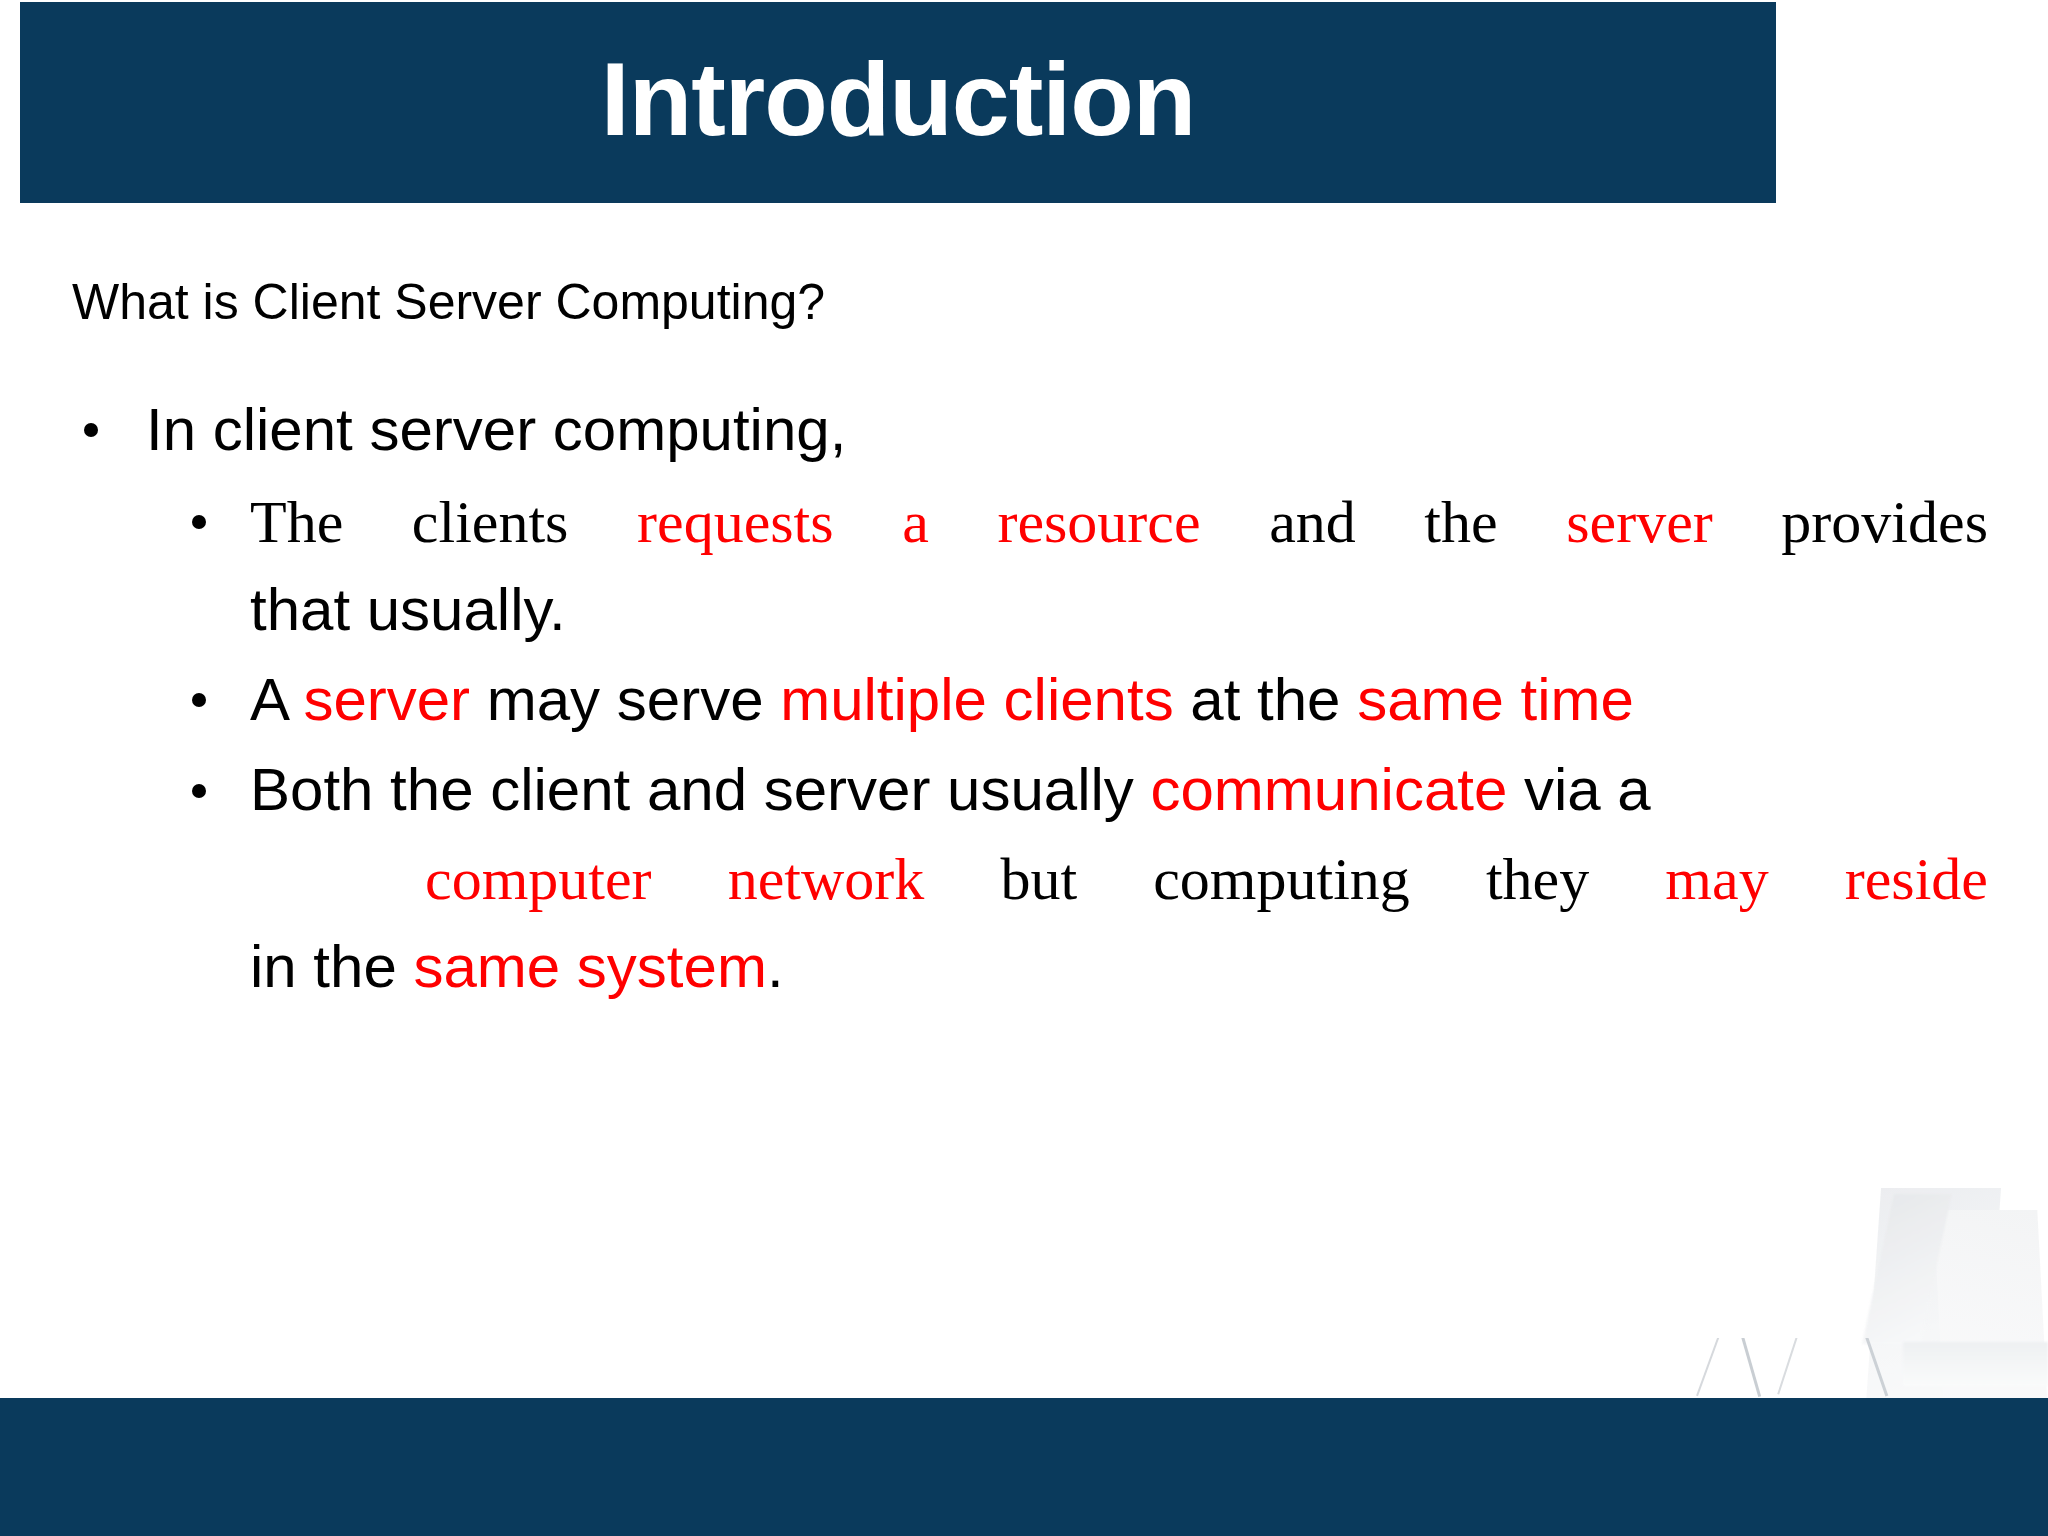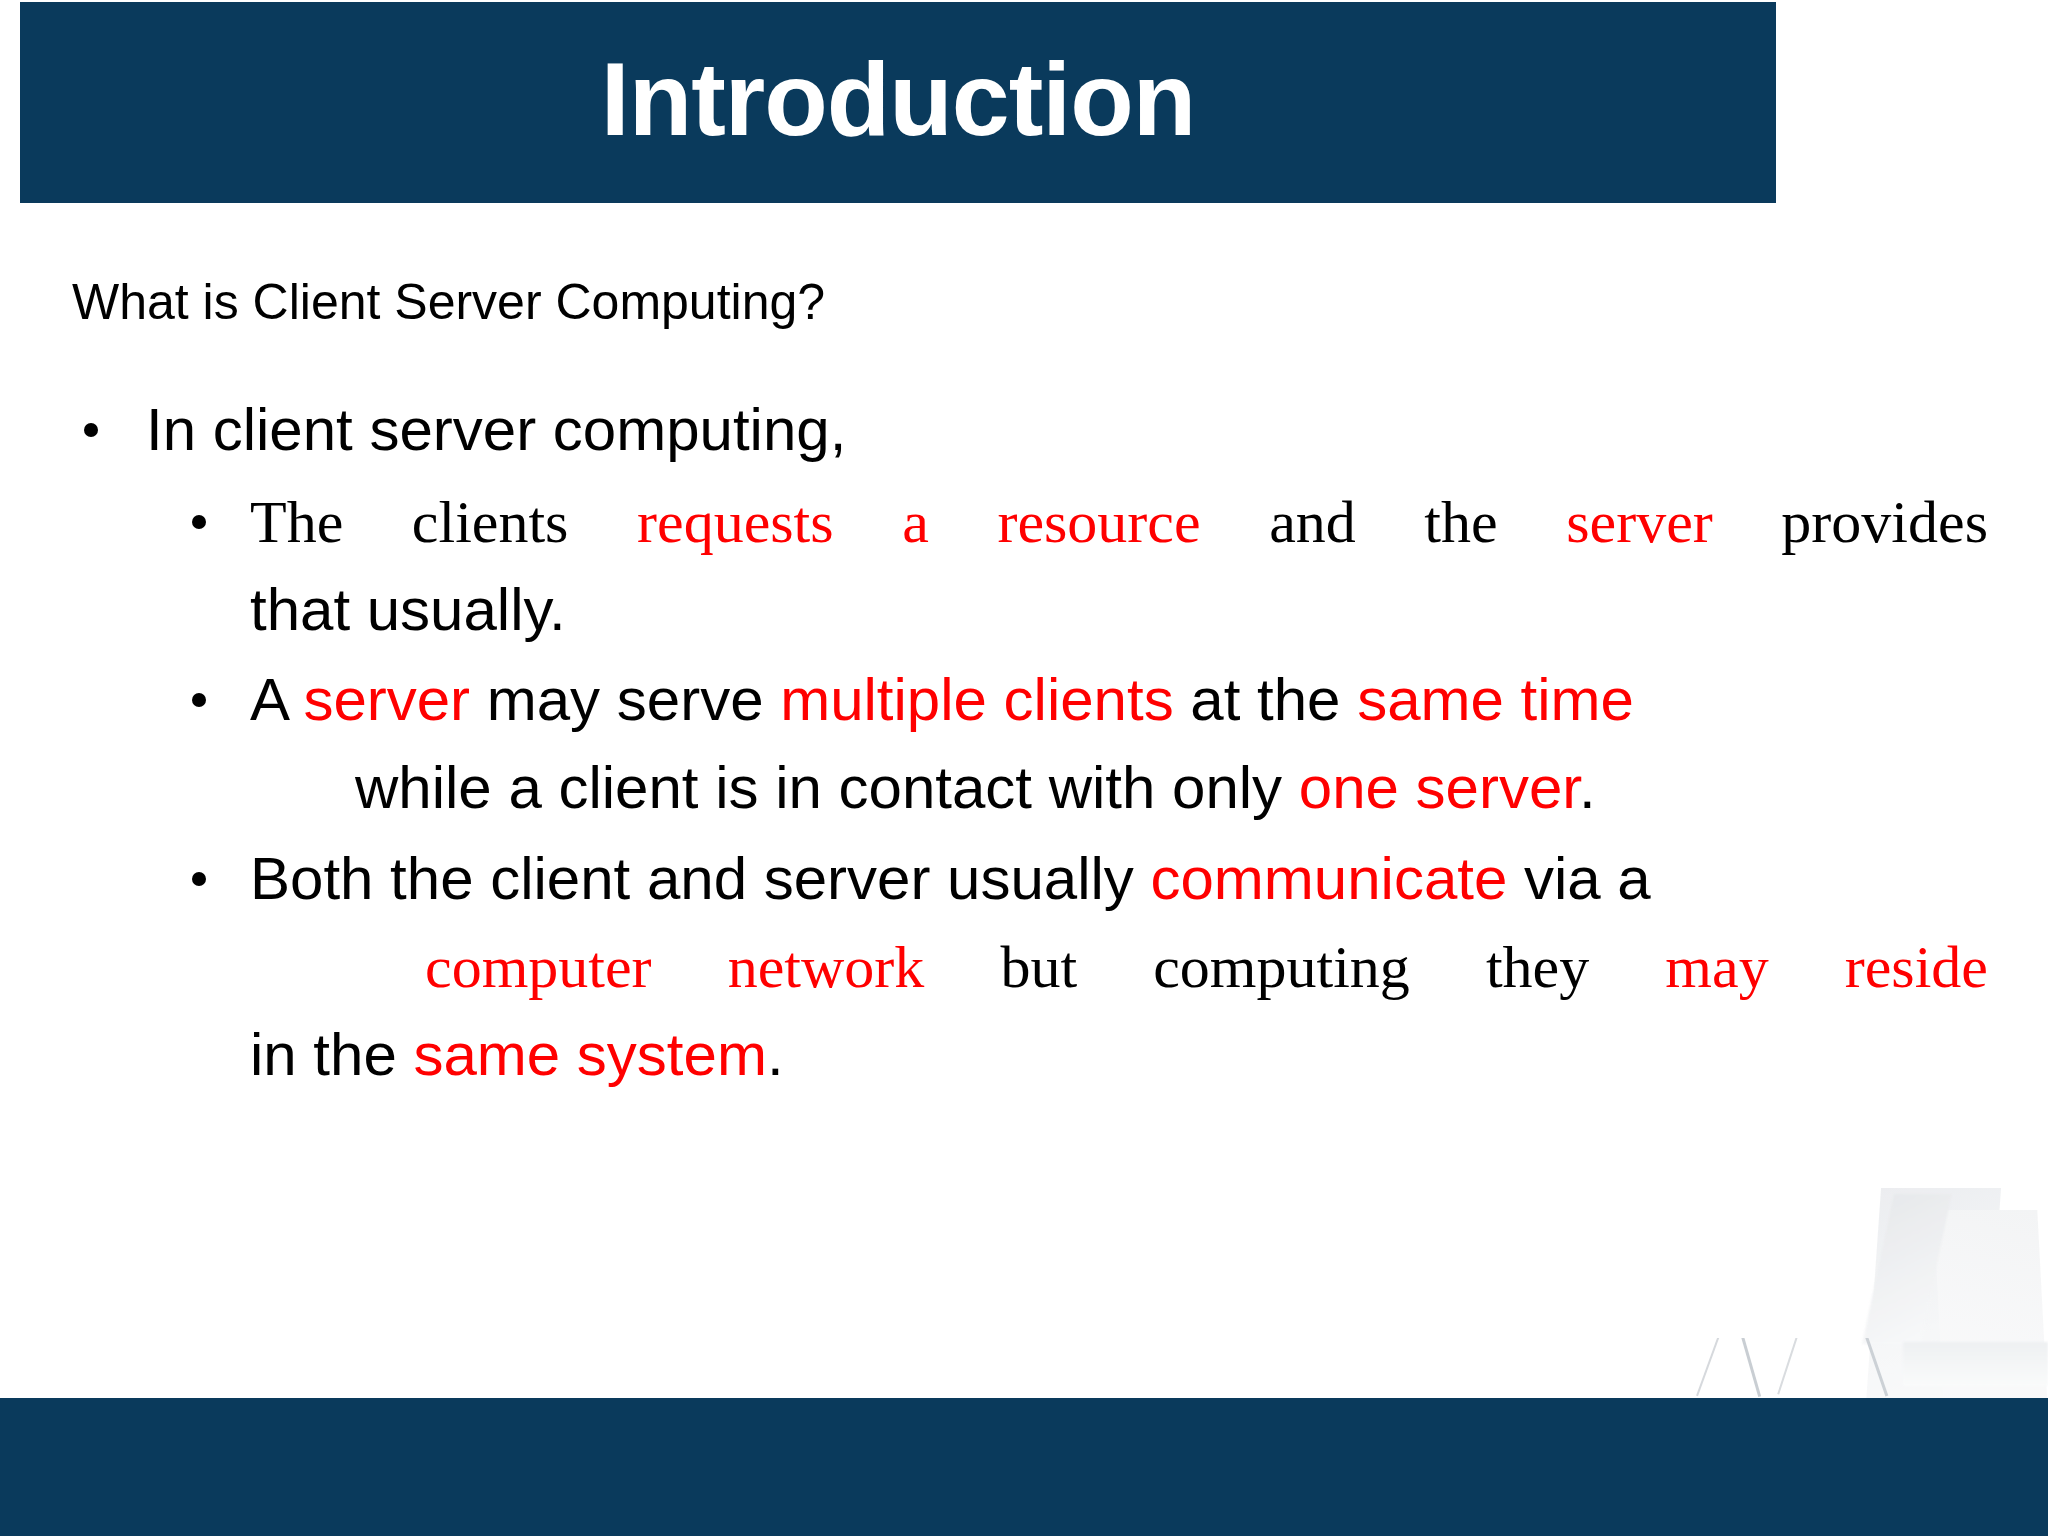--- a/index.html
+++ b/index.html
@@ -205,21 +205,20 @@
 
         <div class="l2">
           <span class="dot"></span>
           <span class="line justify"><span>The clients </span><span class="red">requests a resource</span><span> and the </span><span class="red">server</span><span> provides</span></span>
           <span class="line"><span>that usually.</span></span>
         </div>
 
         <div class="l2">
           <span class="dot"></span>
           <span class="line"><span>A </span><span class="red">server</span><span> may serve </span><span class="red">multiple clients</span><span> at the </span><span class="red">same time</span></span>
-          <span class="line indent"><span>while a client is in contact with only </span><span class="red">one server</span><span>.</span></span>
         </div>
 
         <div class="l2">
           <span class="dot"></span>
           <span class="line"><span>Both the client and server usually </span><span class="red">communicate</span><span> via a</span></span>
           <span class="line indent2 justify"><span class="red">computer network</span><span> but computing they </span><span class="red">may reside</span></span>
           <span class="line"><span>in the </span><span class="red">same system</span><span>.</span></span>
         </div>
 
       </div>

